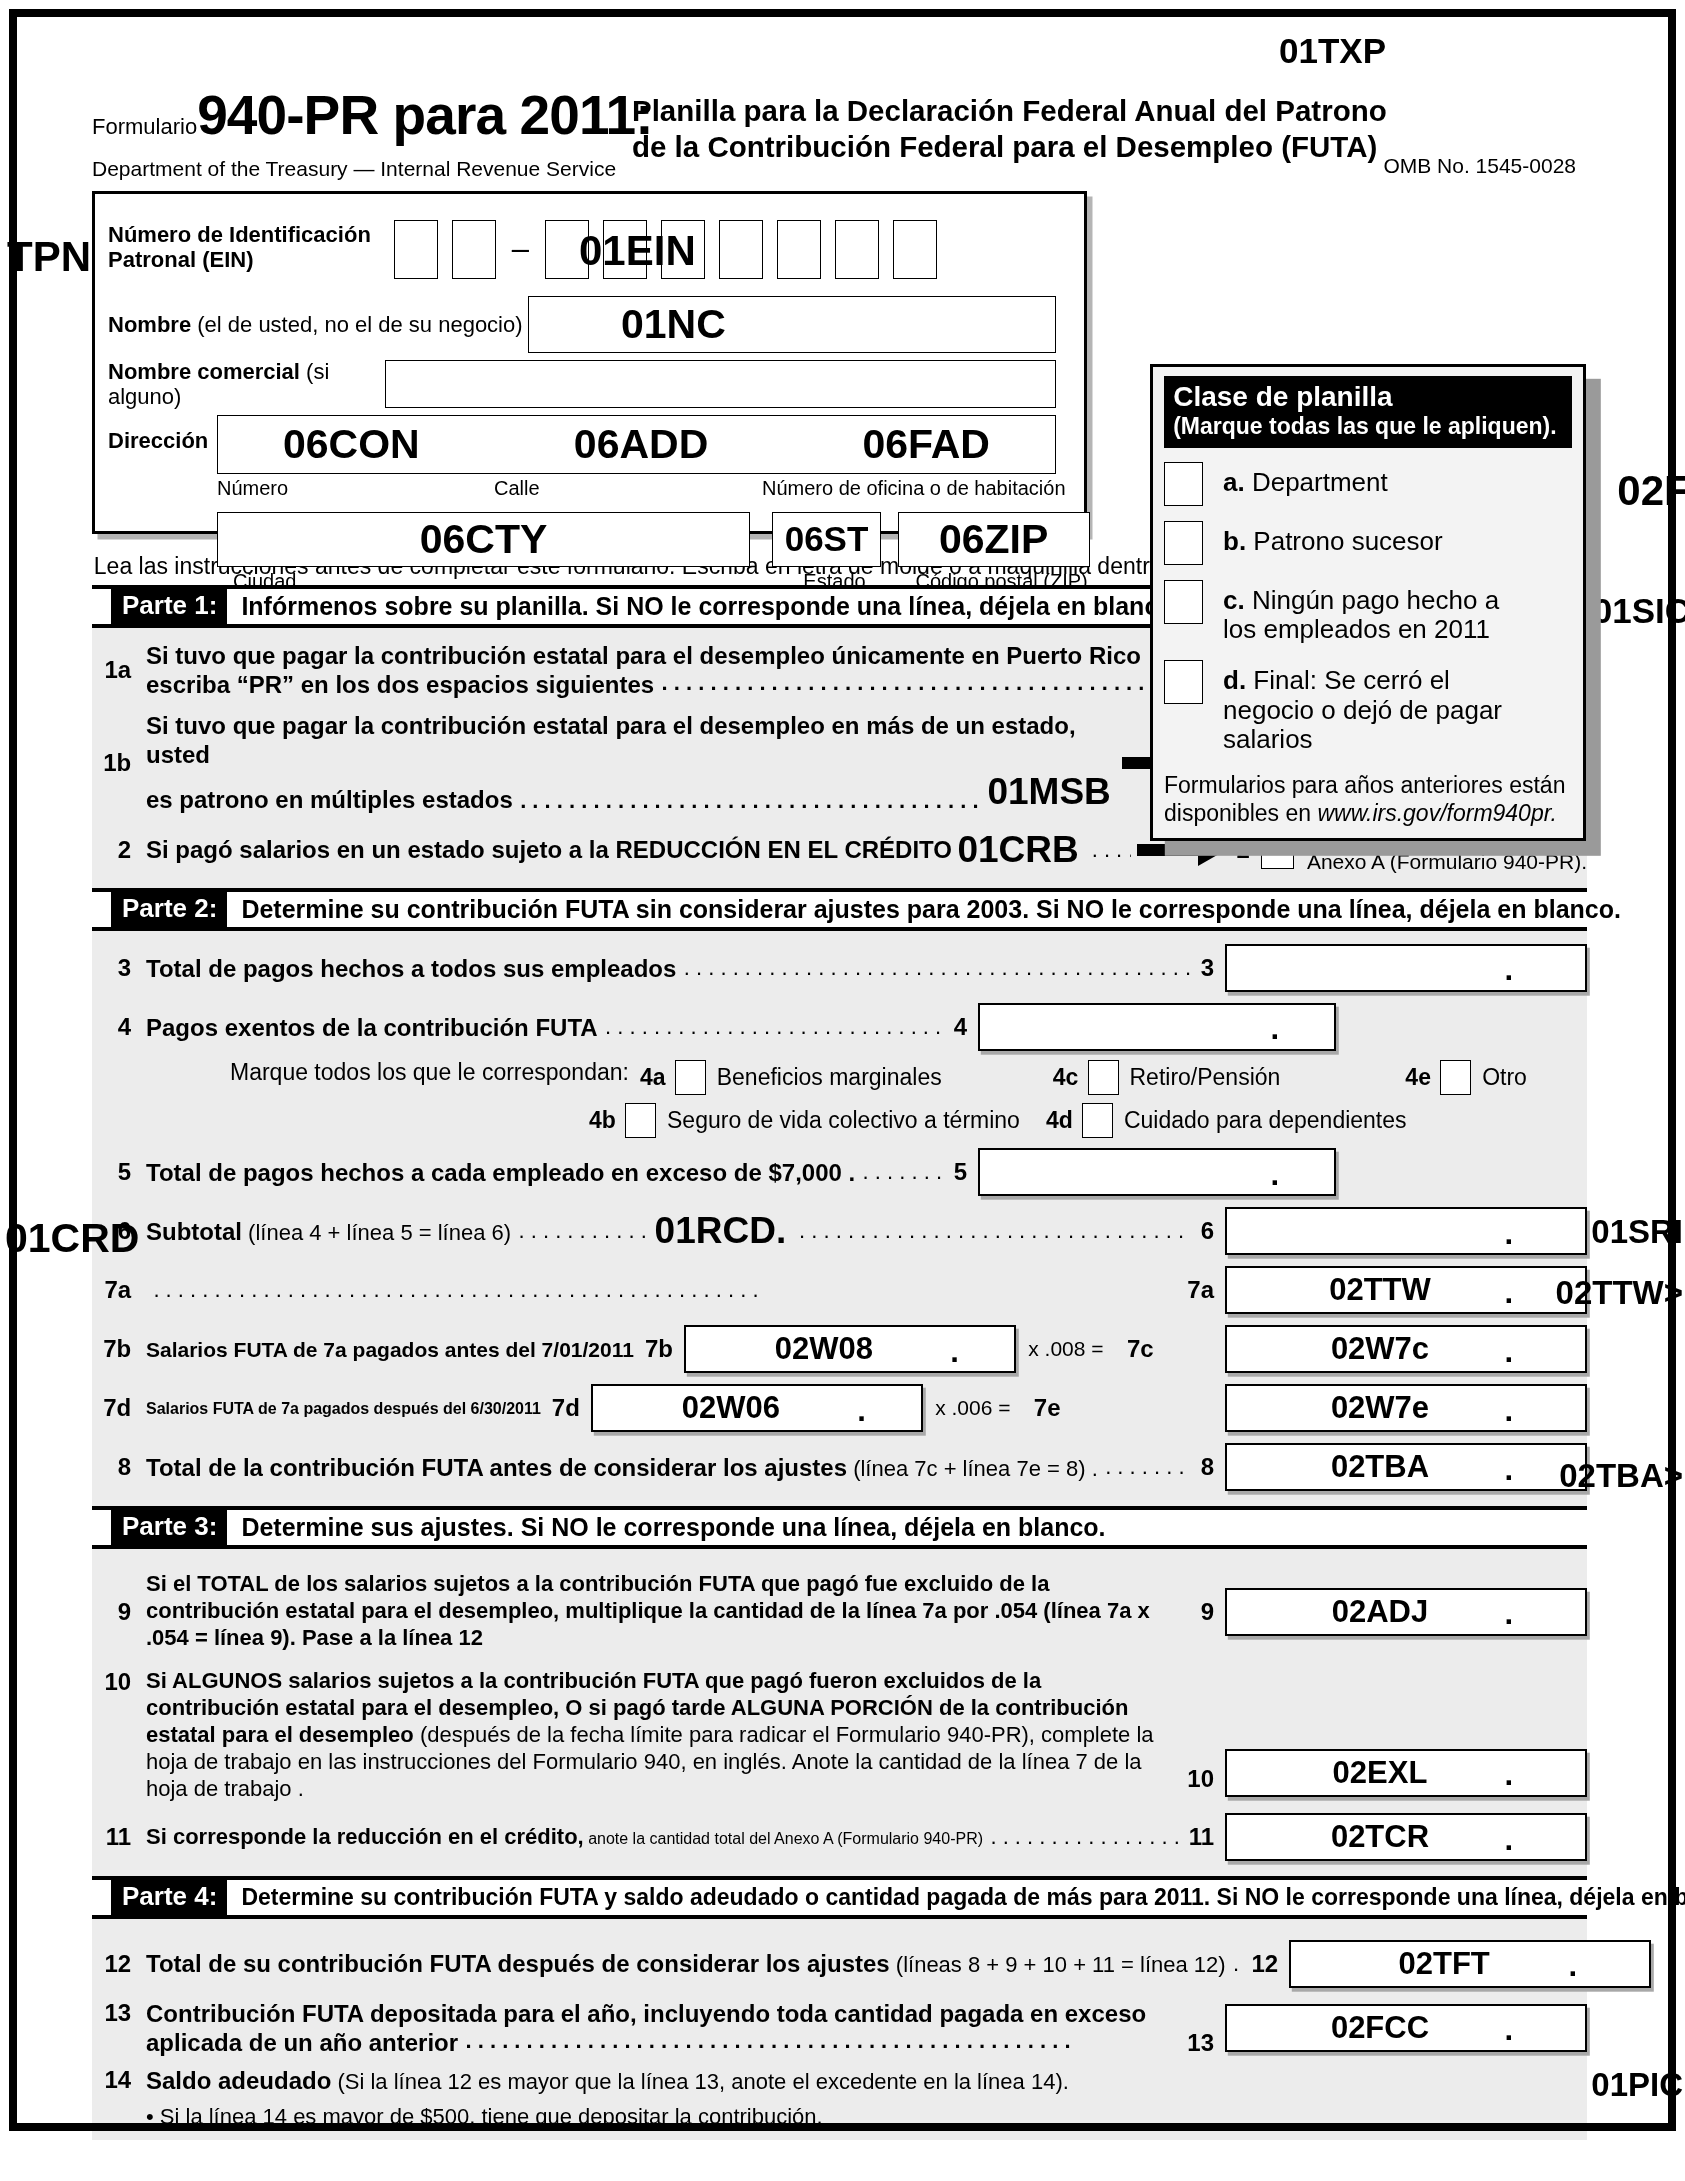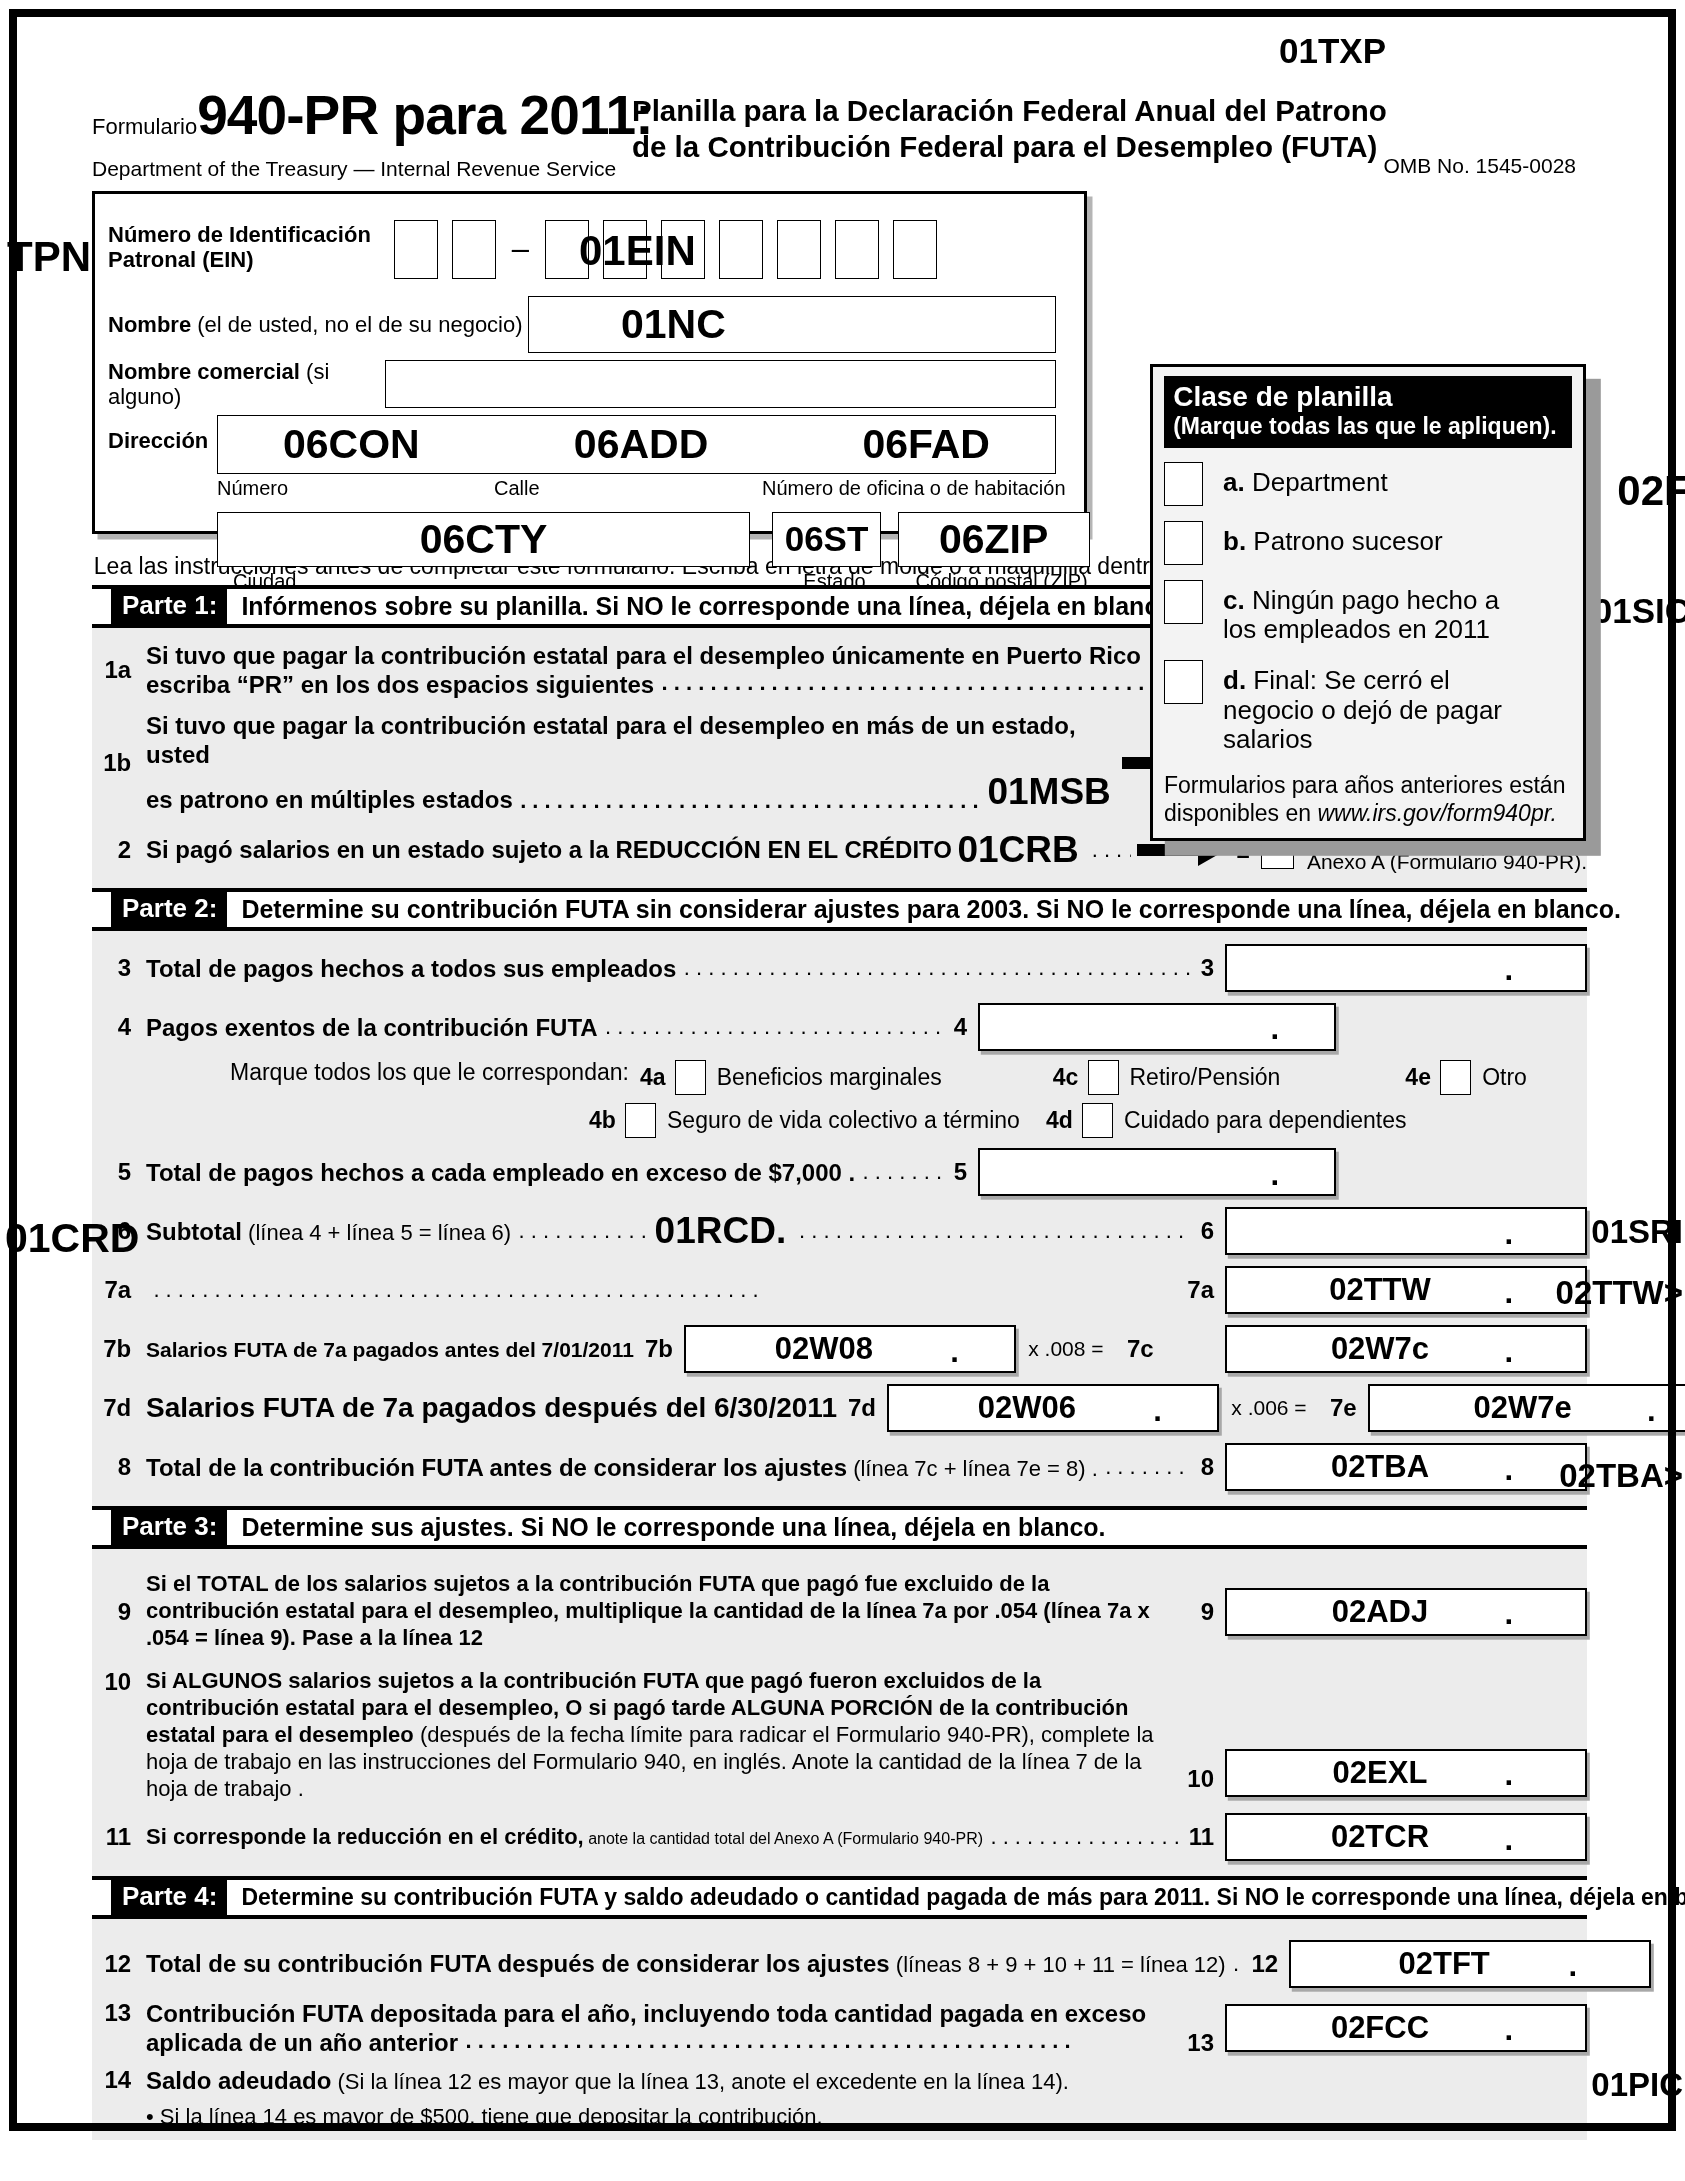--- a/index.html
+++ b/index.html
@@ -362,21 +362,21 @@
           </div>
         <span class="mult">x .008 =</span>
         <span class="fno2">7c</span>
         <div class="amt amtR" style="margin-left:auto;">
             <span class="alabel">02W7c</span>
             <span class="dec">.</span>
           </div>
       </div>
       <div class="fl">
         <span class="fno">7d</span>
-        <div class="ftxt" style="flex:none; font-weight:bold; font-size:28px;">Salarios FUTA de 7a pagados después del 6/30/2011</div>
+        <div class="ftxt" style="flex:none; font-weight:bold; font-size:16px;">Salarios FUTA de 7a pagados después del 6/30/2011</div>
         <span class="fno2">7d</span>
         <div class="amt amtM">
             <span class="alabel">02W06</span>
             <span class="dec">.</span>
           </div>
         <span class="mult">x .006 =</span>
         <span class="fno2">7e</span>
         <div class="amt amtR" style="margin-left:auto;">
             <span class="alabel">02W7e</span>
             <span class="dec">.</span>

